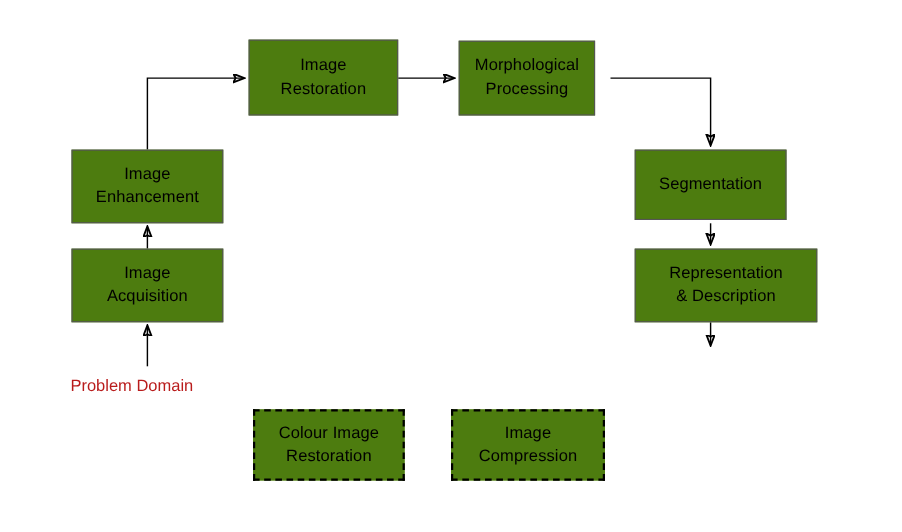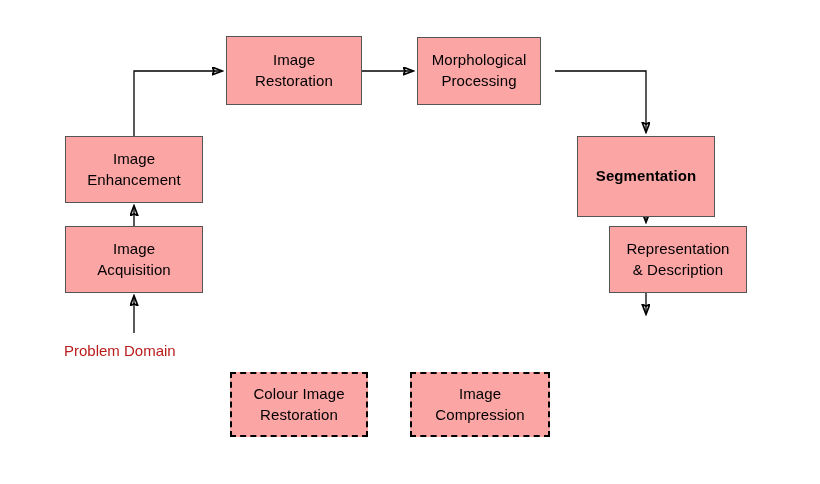--- a/index.html
+++ b/index.html
@@ -13,21 +13,21 @@
   #canvas {
     position: relative;
     width: 820px;
     height: 484px;
     background: #ffffff;
     overflow: hidden;
   }
   .node {
     position: absolute;
     box-sizing: border-box;
-    background: #fca5a5;
+    background: #4d7c0f;
     border: 1.4px solid #555555;
     display: flex;
     align-items: center;
     justify-content: center;
     text-align: center;
     color: #000000;
     font-size: 15px;
     line-height: 1.38;
     white-space: pre-line;
     letter-spacing: 0.1px;
@@ -88,23 +88,23 @@
 
   <div class="node" id="n-image-enhancement" style="left: 65px; top: 136px; width: 138px; height: 67px;">Image
 Enhancement</div>
 
   <div class="node" id="n-image-restoration" style="left: 226px; top: 36px; width: 136px; height: 69px;">Image
 Restoration</div>
 
   <div class="node" id="n-morphological-processing" style="left: 417px; top: 37px; width: 124px; height: 68px;">Morphological
 Processing</div>
 
-  <div class="node" id="n-segmentation" style="left: 577px; top: 136px; width: 138px; height: 81px; font-weight: bold;">Segmentation</div>
+  <div class="node" id="n-segmentation" style="left: 577px; top: 136px; width: 138px; height: 64px;">Segmentation</div>
 
-  <div class="node" id="n-representation-description" style="left: 577px; top: 226px; width: 138px; height: 67px; margin-left: 32px;">Representation
+  <div class="node" id="n-representation-description" style="left: 577px; top: 226px; width: 166px; height: 67px;">Representation
 &amp; Description</div>
 
 
   <div class="node dashed" id="n-colour-image-processing" style="left: 230px; top: 372px; width: 138px; height: 65px;">Colour Image
 Restoration</div>
 
   <div class="node dashed" id="n-image-compression" style="left: 410px; top: 372px; width: 140px; height: 65px;">Image
 Compression</div>
 
   <div class="free-label" id="l-problem-domain" style="left: 64px; top: 341px;">Problem Domain</div>

